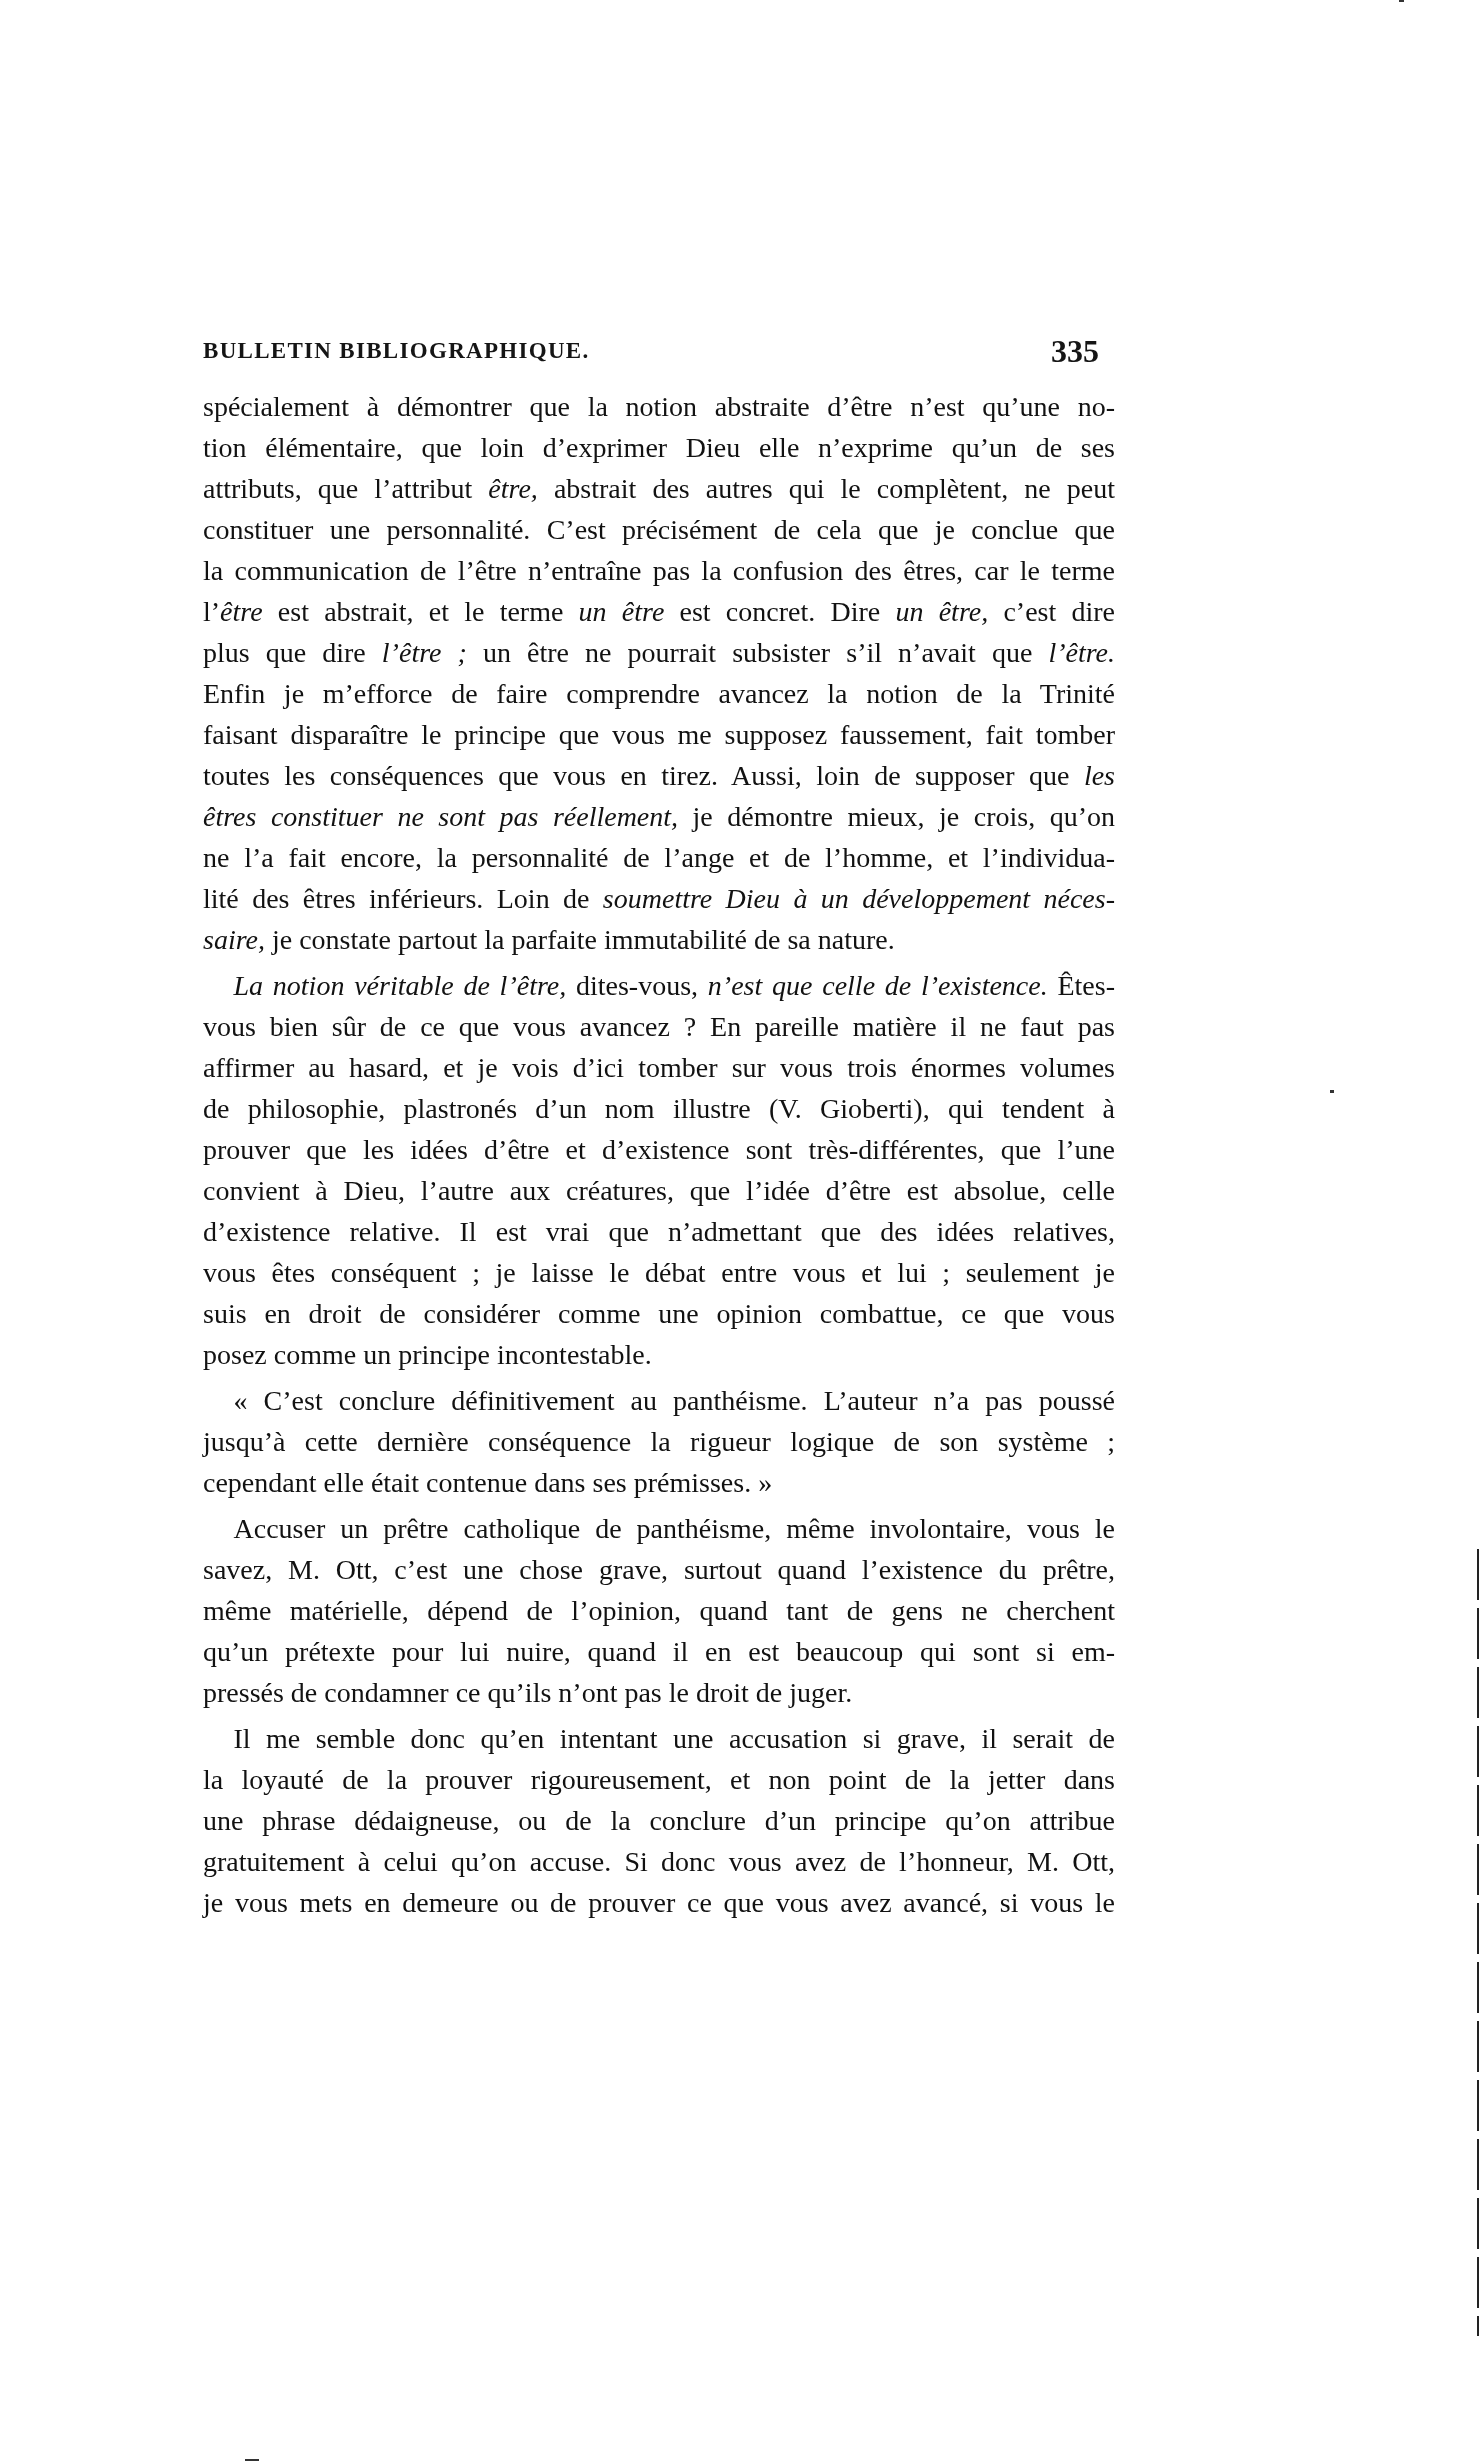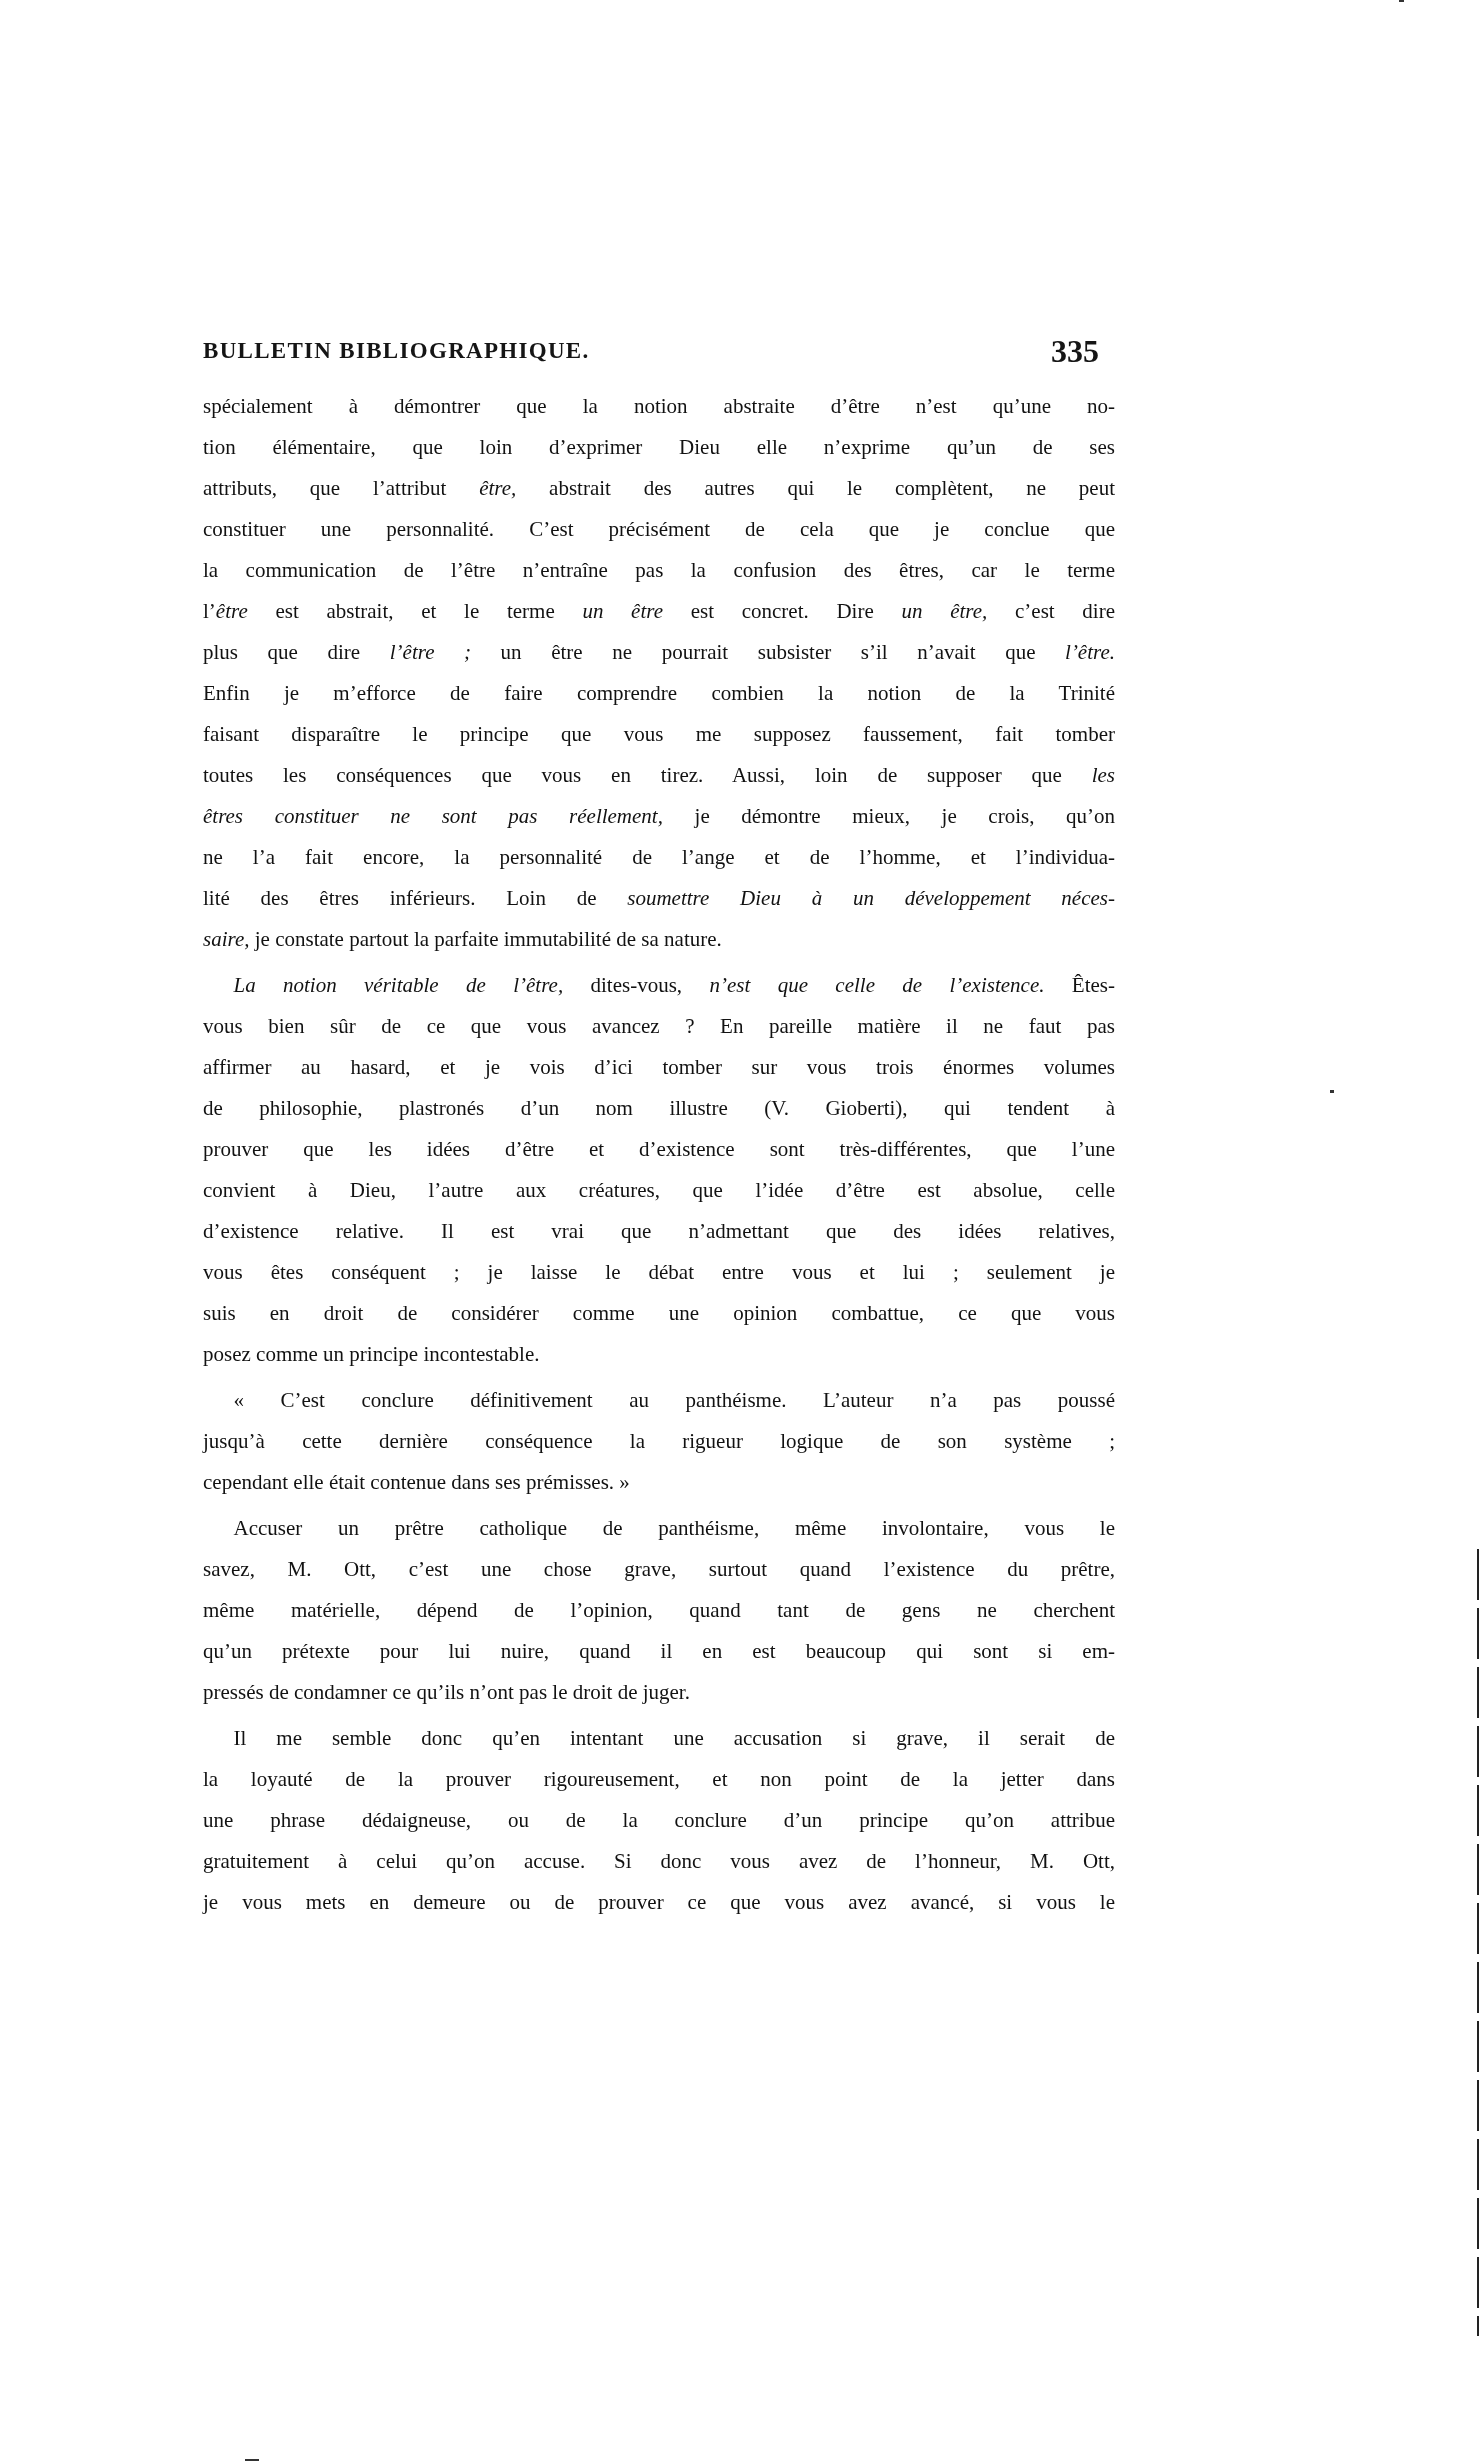--- a/index.html
+++ b/index.html
@@ -50,21 +50,21 @@
   .body-text {
     position: absolute;
     left: 203px;
     top: 386px;
     width: 912px;
   }
   .line {
     display: block;
     height: 41px;
     line-height: 41px;
-    font-size: 21px;
+    font-size: 28px;
     white-space: nowrap;
     text-align: justify;
     text-align-last: justify;
     color: #121212;
   }
   .line.last {
     text-align-last: left;
   }
   .line.indent {
     padding-left: 30.5px;
@@ -101,21 +101,21 @@
 
   <div class="body-text" id="body-text">
       <div>
         <span class="line"><span>spécialement à démontrer que la notion abstraite d’être n’est qu’une no-</span></span>
         <span class="line"><span>tion élémentaire, que loin d’exprimer Dieu elle n’exprime qu’un de ses</span></span>
         <span class="line"><span>attributs, que l’attribut </span><span class="it">être,</span><span> abstrait des autres qui le complètent, ne peut</span></span>
         <span class="line"><span>constituer une personnalité. C’est précisément de cela que je conclue que</span></span>
         <span class="line"><span>la communication de l’être n’entraîne pas la confusion des êtres, car le terme</span></span>
         <span class="line"><span>l’</span><span class="it">être</span><span> est abstrait, et le terme </span><span class="it">un être</span><span> est concret. Dire </span><span class="it">un être,</span><span> c’est dire</span></span>
         <span class="line"><span>plus que dire </span><span class="it">l’être ;</span><span> un être ne pourrait subsister s’il n’avait que </span><span class="it">l’être.</span></span>
-        <span class="line"><span>Enfin je m’efforce de faire comprendre combien la notion de la Trinité</span></span>
+        <span class="line"><span>Enfin je m’efforce de faire comprendre avancez la notion de la Trinité</span></span>
         <span class="line"><span>faisant disparaître le principe que vous me supposez faussement, fait tomber</span></span>
         <span class="line"><span>toutes les conséquences que vous en tirez. Aussi, loin de supposer que </span><span class="it">les</span></span>
         <span class="line"><span class="it">êtres constituer ne sont pas réellement,</span><span> je démontre mieux, je crois, qu’on</span></span>
         <span class="line"><span>ne l’a fait encore, la personnalité de l’ange et de l’homme, et l’individua-</span></span>
         <span class="line"><span>lité des êtres inférieurs. Loin de </span><span class="it">soumettre Dieu à un développement néces-</span></span>
         <span class="line last"><span class="it">saire,</span><span> je constate partout la parfaite immutabilité de sa nature.</span></span>
       </div>
       <span class="para-gap"></span>
       <div>
         <span class="line indent"><span class="it">La notion véritable de l’être,</span><span> dites-vous, </span><span class="it">n’est que celle de l’existence.</span><span> Êtes-</span></span>

